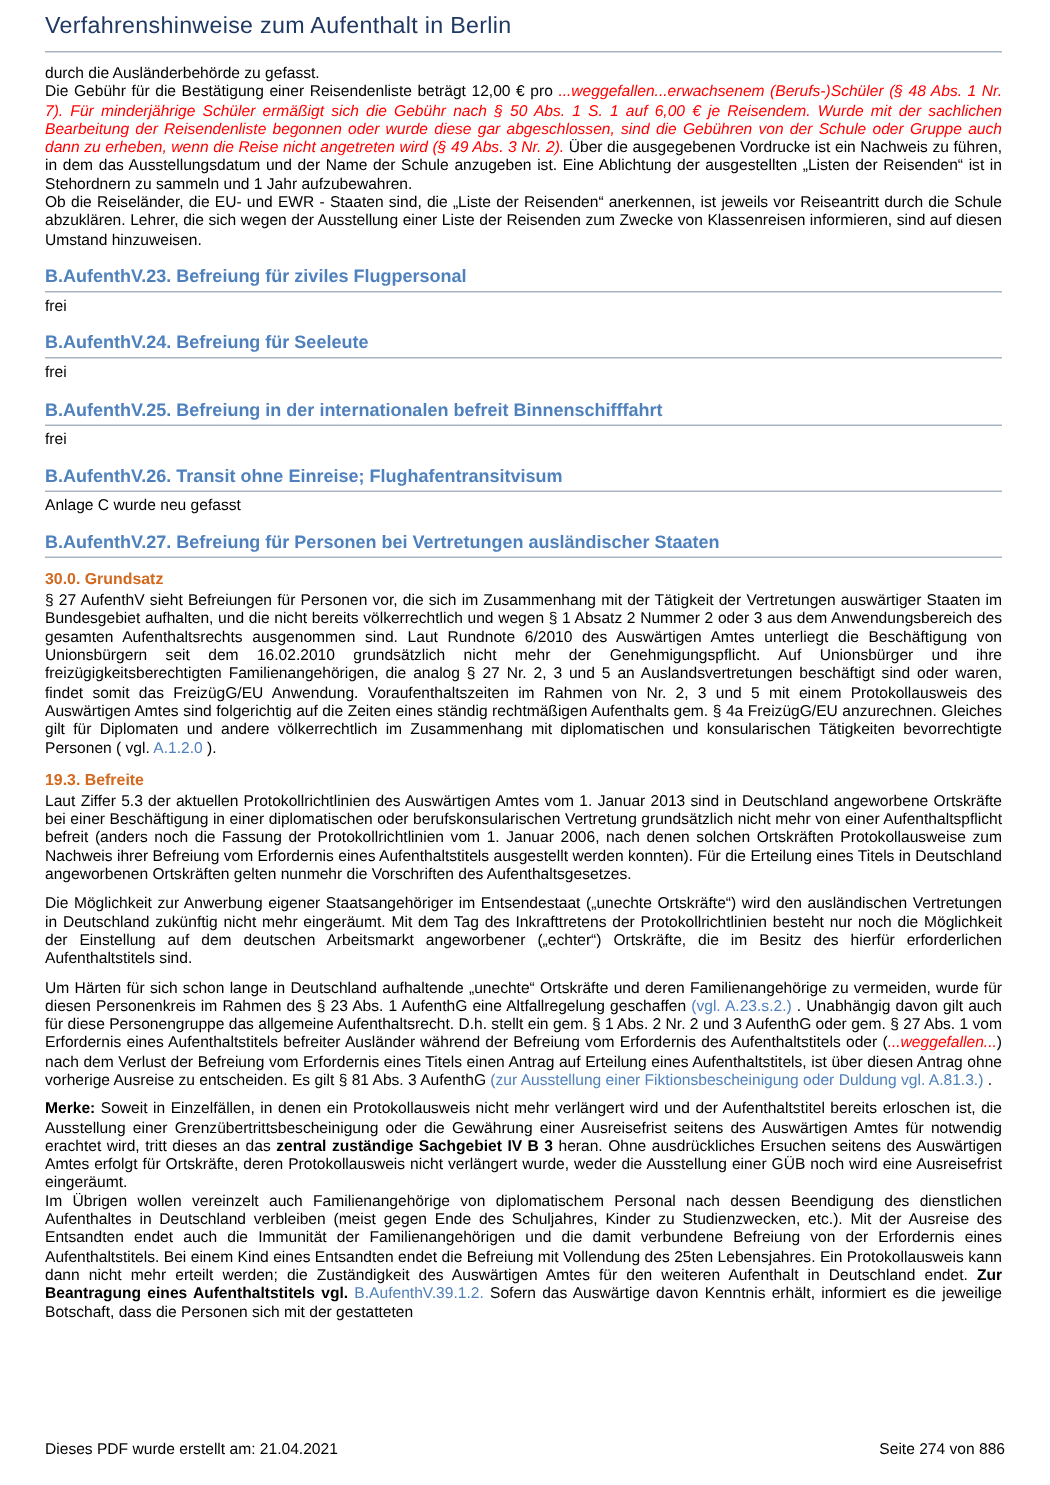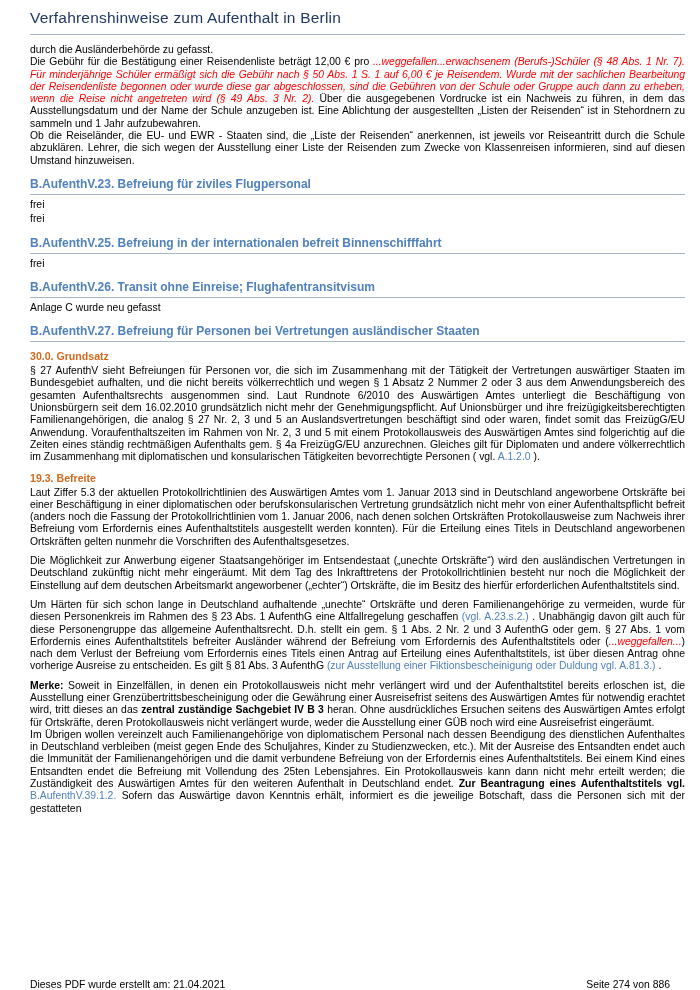--- a/index.html
+++ b/index.html
@@ -3,21 +3,21 @@
 <meta charset="utf-8">
 <style>
   * { margin: 0; padding: 0; box-sizing: border-box; }
   html, body { background: #ffffff; }
   body {
     width: 700px; height: 990px;
     position: relative; overflow: hidden;
     font-family: "Liberation Sans", sans-serif;
     color: #000;
   }
-  .page { padding: 9px 15px 0 30px; }
+  .page { padding: 9px 32px 0 30px; }
 
   h1 {
     font-size: 15.5px; font-weight: 400;
     color: var(--title);
     padding-bottom: 7px;
     border-bottom: 1px solid var(--rule);
     margin-bottom: 9px;
     letter-spacing: .2px;
   }
   .para {
@@ -43,21 +43,21 @@
     color: var(--subheading);
     margin: 8px 0 3px 0;
   }
 
   .run-plain { color: #000; }
   .run-red   { color: var(--red); font-style: italic; }
   .run-link  { color: var(--link); cursor: pointer; }
   .run-bold  { font-weight: 700; }
 
   footer {
-    position: absolute; left: 30px; right: 30px; bottom: 0;
+    position: absolute; left: 30px; right: 30px; bottom: 18px;
     height: 22px;
     display: flex; justify-content: space-between; align-items: flex-end;
     font-size: 10.4px; background: #ffffff;
   }
 </style>
 </head>
 <body>
 
 <div class="page">
 
@@ -66,20 +66,21 @@
   <p class="para tight"><span class="run-plain">durch die Ausländerbehörde zu gefasst.</span></p>
   <p class="para tight"><span class="run-plain">Die Gebühr für die Bestätigung einer Reisendenliste beträgt 12,00 € pro </span><span class="run-red">...weggefallen...erwachsenem (Berufs-)Schüler (§ 48 Abs. 1 Nr. 7). Für minderjährige Schüler ermäßigt sich die Gebühr nach § 50 Abs. 1 S. 1 auf 6,00 € je Reisendem. Wurde mit der sachlichen Bearbeitung der Reisendenliste begonnen oder wurde diese gar abgeschlossen, sind die Gebühren von der Schule oder Gruppe auch dann zu erheben, wenn die Reise nicht angetreten wird (§ 49 Abs. 3 Nr. 2).</span><span class="run-plain"> Über die ausgegebenen Vordrucke ist ein Nachweis zu führen, in dem das Ausstellungsdatum und der Name der Schule anzugeben ist. Eine Ablichtung der ausgestellten „Listen der Reisenden“ ist in Stehordnern zu sammeln und 1 Jahr aufzubewahren.</span></p>
   <p class="para"><span class="run-plain">Ob die Reiseländer, die EU- und EWR - Staaten sind, die „Liste der Reisenden“ anerkennen, ist jeweils vor Reiseantritt durch die Schule abzuklären. Lehrer, die sich wegen der Ausstellung einer Liste der Reisenden zum Zwecke von Klassenreisen informieren, sind auf diesen Umstand hinzuweisen.</span></p>
 
   <section class="law-section">
     <h2>B.AufenthV.23. Befreiung für ziviles Flugpersonal</h2>
     <p class="para section-body">frei</p>
   </section>
 
   <section class="law-section">
+    <h2>B.AufenthV.24. Befreiung für Seeleute</h2>
     <p class="para section-body">frei</p>
   </section>
 
   <section class="law-section">
     <h2>B.AufenthV.25. Befreiung in der internationalen befreit Binnenschifffahrt</h2>
     <p class="para section-body">frei</p>
   </section>
 
   <section class="law-section">
     <h2>B.AufenthV.26. Transit ohne Einreise; Flughafentransitvisum</h2>

